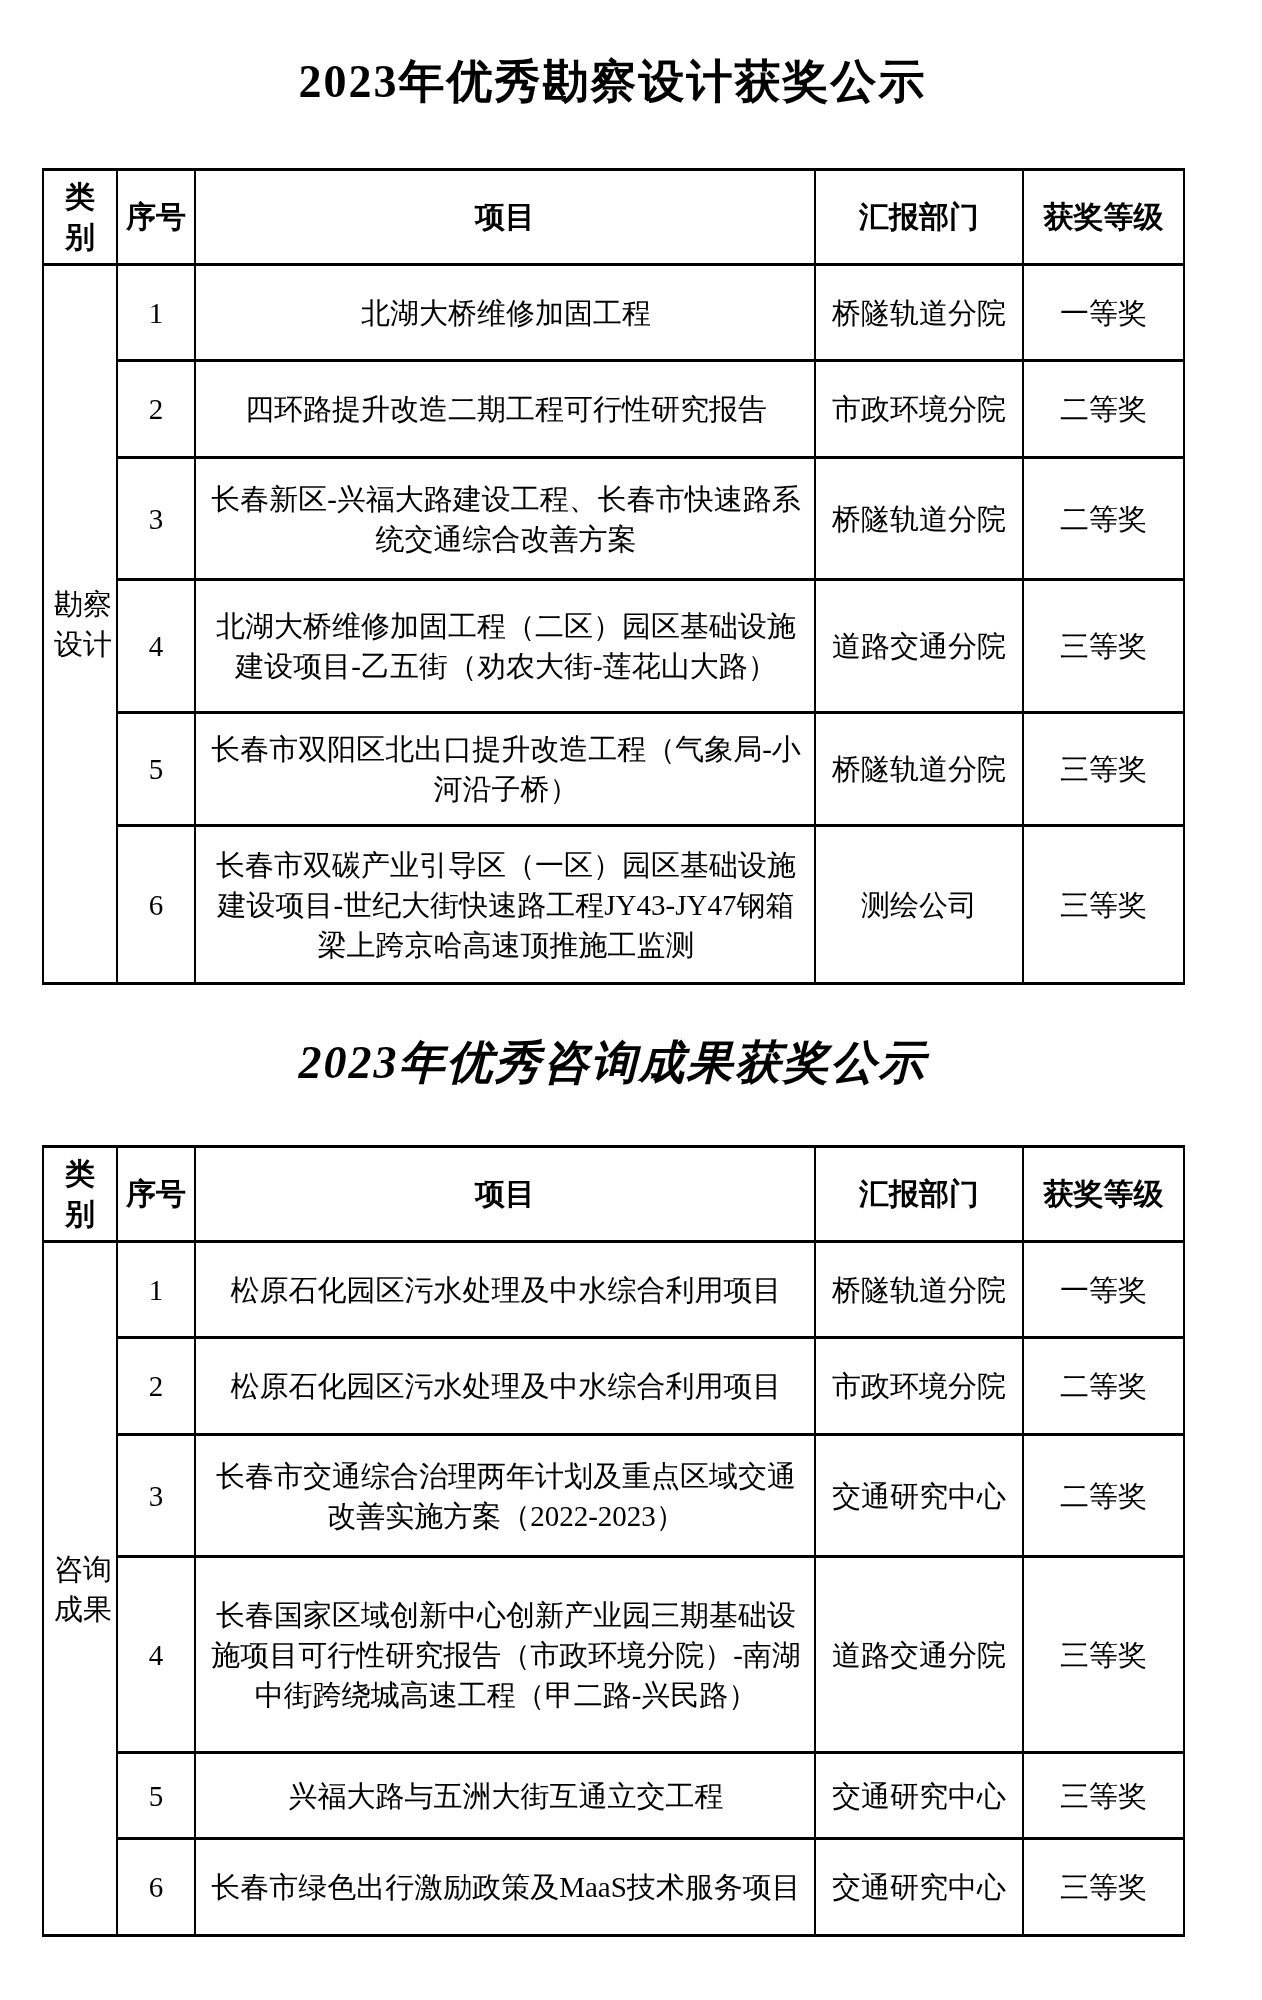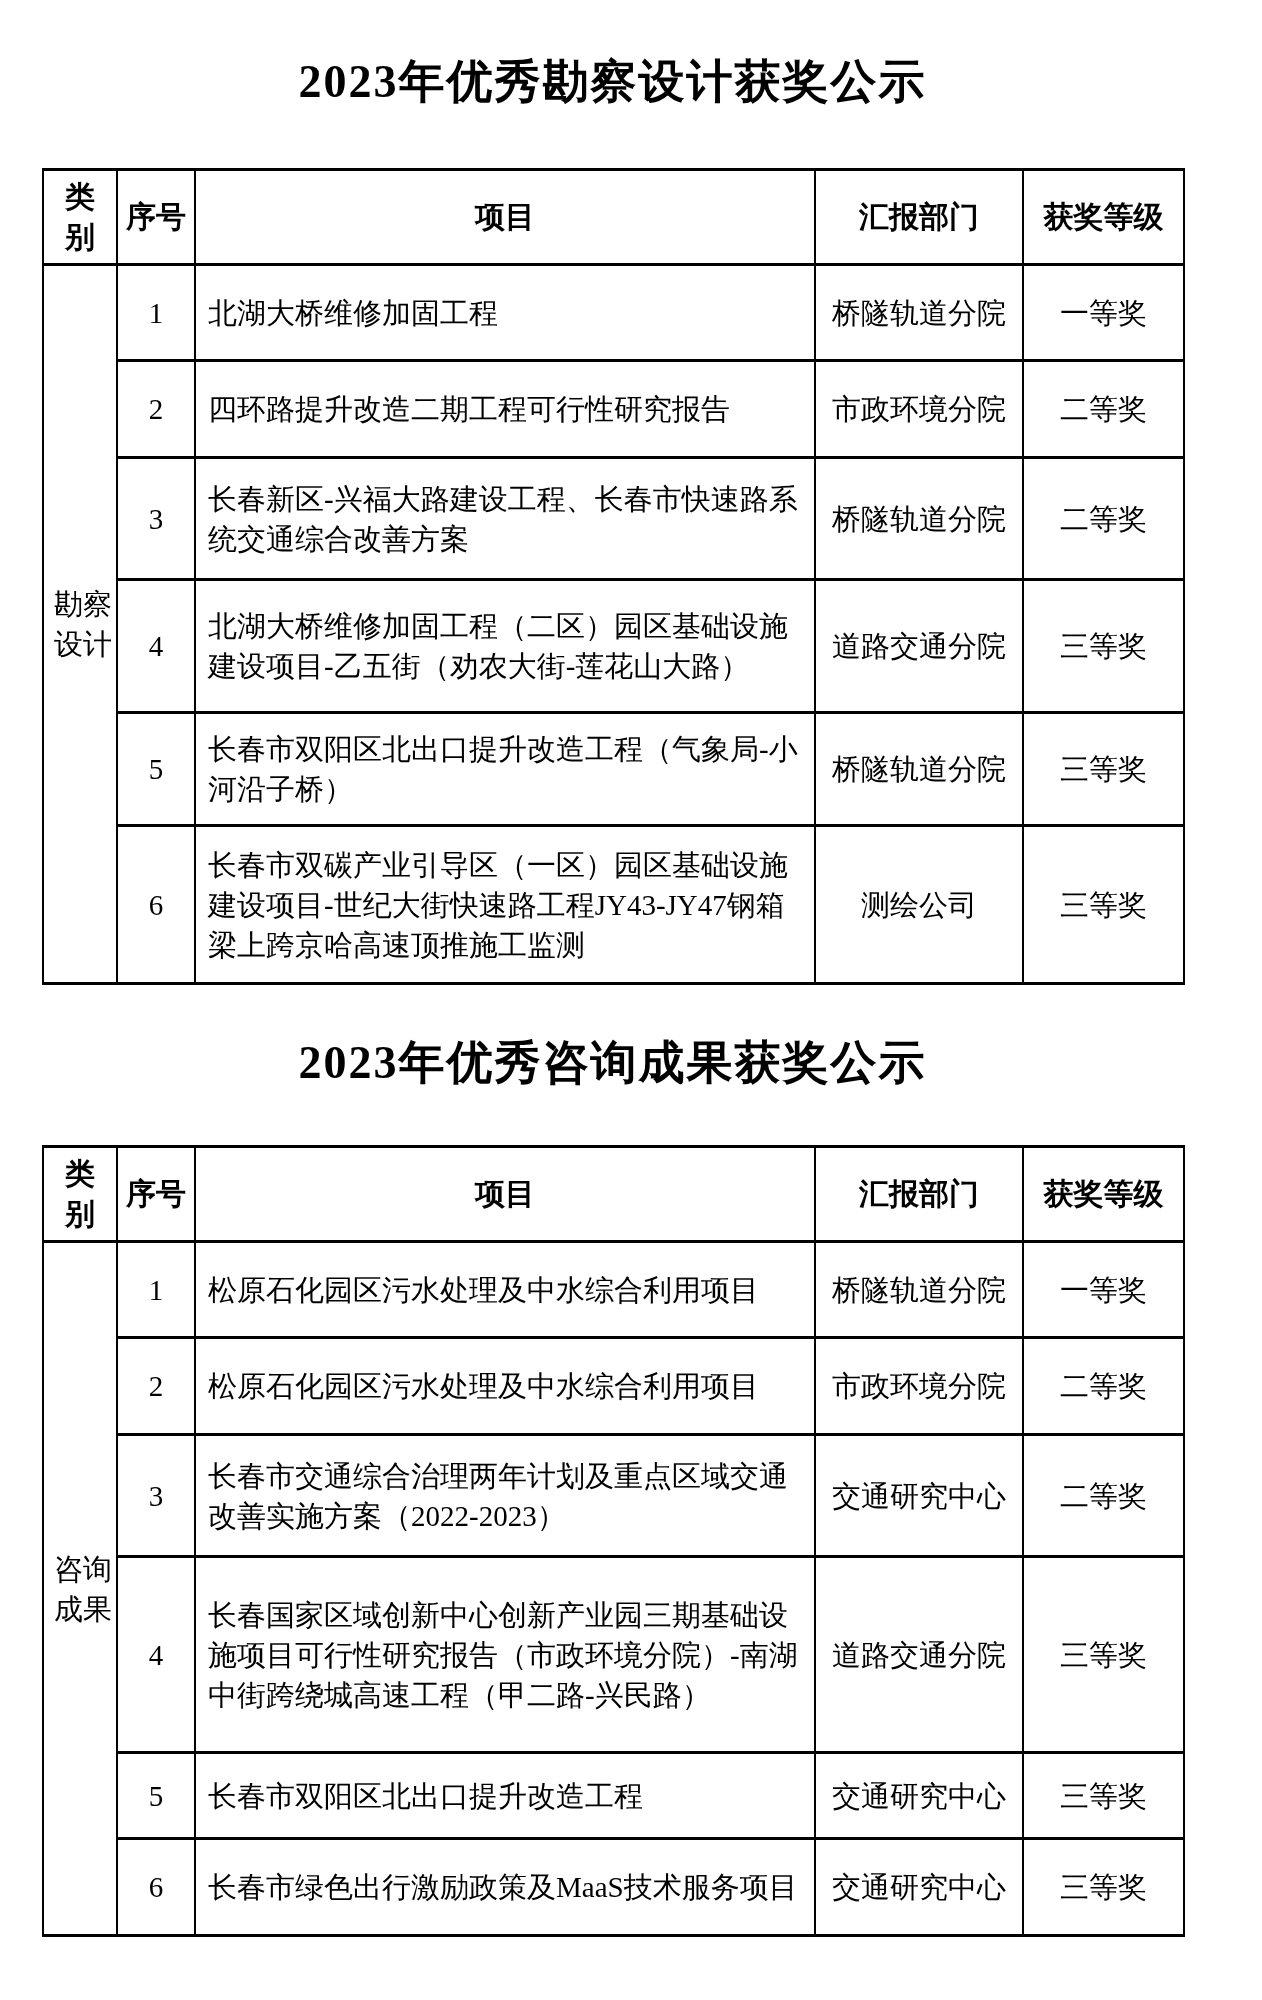--- a/index.html
+++ b/index.html
@@ -16,21 +16,21 @@
   .doc-title {
     width: 1141px;
     font-size: 46px;
     line-height: 60px;
     font-weight: bold;
     text-align: center;
     letter-spacing: 2px;
     white-space: nowrap;
   }
   .title-1 { margin-bottom: 56px; }
-  .title-2 { margin-top: 48px; margin-bottom: 52px; }
+  .title-2 { margin-top: 48px; margin-bottom: 52px; font-style: italic; }
 
   table.awards-table {
     border-collapse: collapse;
     table-layout: fixed;
     width: 1141px;
     border: 1px solid #c4b5fd;
   }
   .col-category   { width: 74px; }
   .col-index      { width: 78px; }
   .col-project    { width: 620px; }
@@ -44,21 +44,21 @@
     border-bottom-width: 3px;
     font-size: 29px;
     line-height: 40px;
     text-align: center;
     vertical-align: middle;
     padding: 6px 8px;
     word-break: break-all;
   }
   .awards-table th { font-weight: bold; font-size: 30px; }
   .awards-table td.project {
-    text-align: left;
+    text-align: center;
     padding-left: 12px;
     padding-right: 10px;
   }
   .awards-table td.category { padding: 4px 4px; text-align: right; }
 
   
   .t1 thead tr { height: 89px; }
   .t1 tbody tr:nth-child(1) { height: 96px; }
   .t1 tbody tr:nth-child(2) { height: 97px; }
   .t1 tbody tr:nth-child(3) { height: 122px; }
@@ -179,21 +179,21 @@
         <td class="award">二等奖</td>
       </tr>
       <tr>
         <td class="index">4</td>
         <td class="project">长春国家区域创新中心创新产业园三期基础设施项目可行性研究报告（市政环境分院）-南湖中街跨绕城高速工程（甲二路-兴民路）</td>
         <td class="department">道路交通分院</td>
         <td class="award">三等奖</td>
       </tr>
       <tr>
         <td class="index">5</td>
-        <td class="project">长春市双阳区北出口提升改造工程</td>
+        <td class="project">兴福大路与五洲大街互通立交工程</td>
         <td class="department">交通研究中心</td>
         <td class="award">三等奖</td>
       </tr>
       <tr>
         <td class="index">6</td>
         <td class="project">长春市绿色出行激励政策及MaaS技术服务项目</td>
         <td class="department">交通研究中心</td>
         <td class="award">三等奖</td>
       </tr>
     </tbody>

